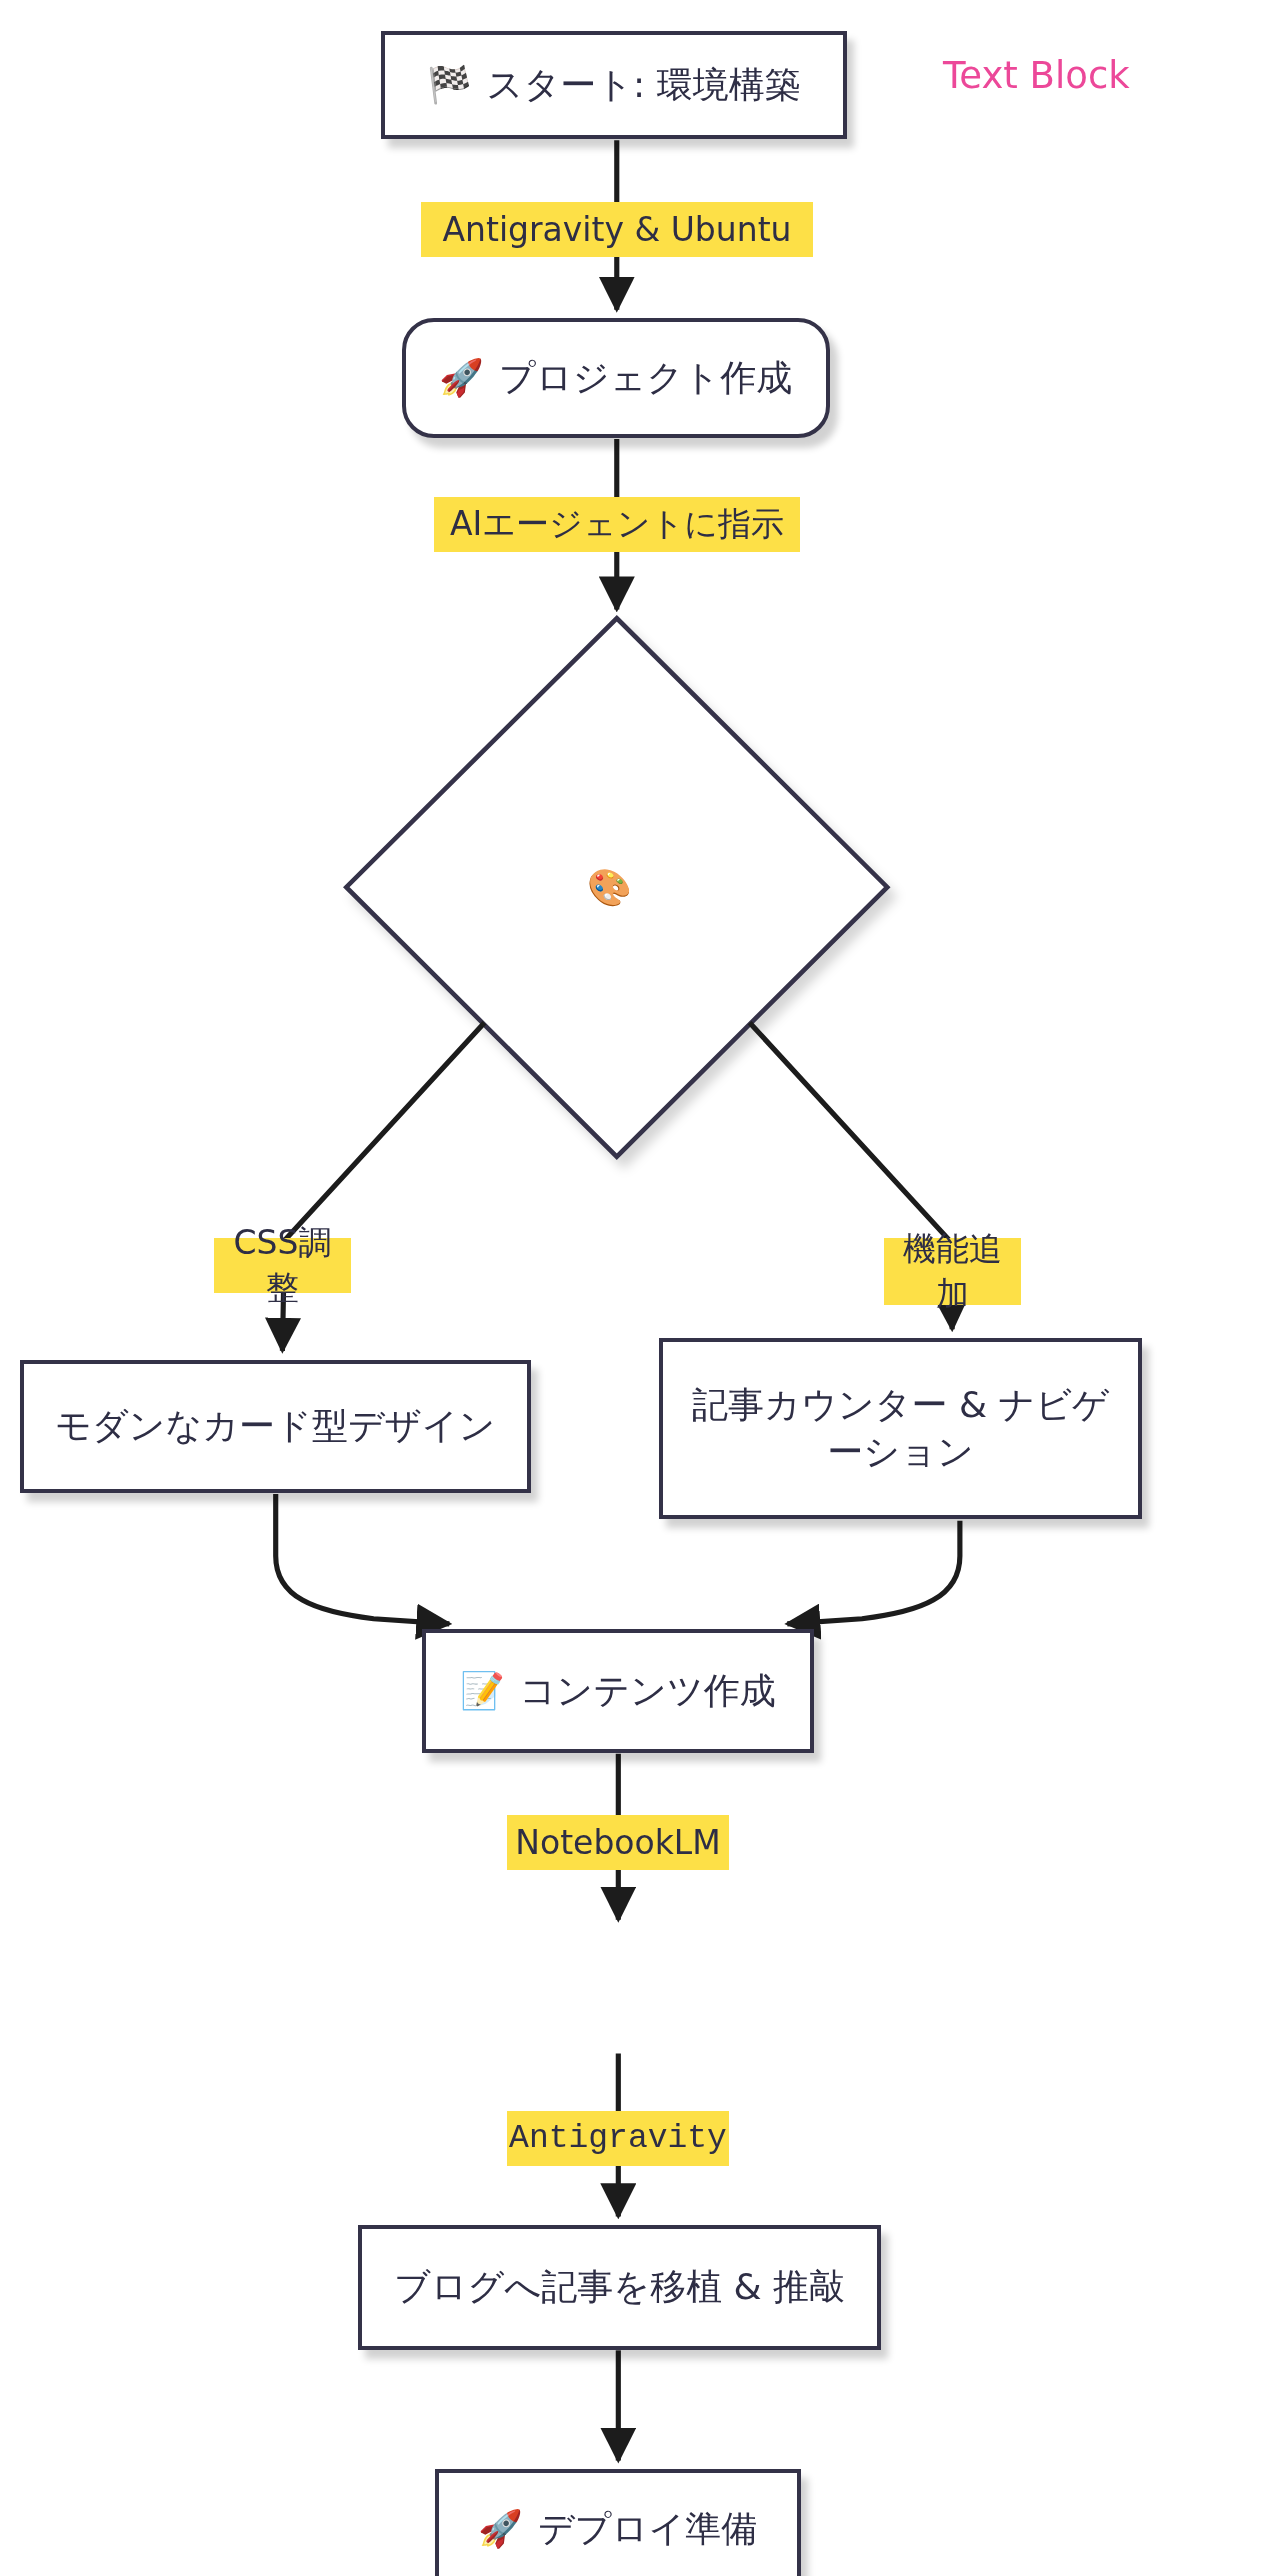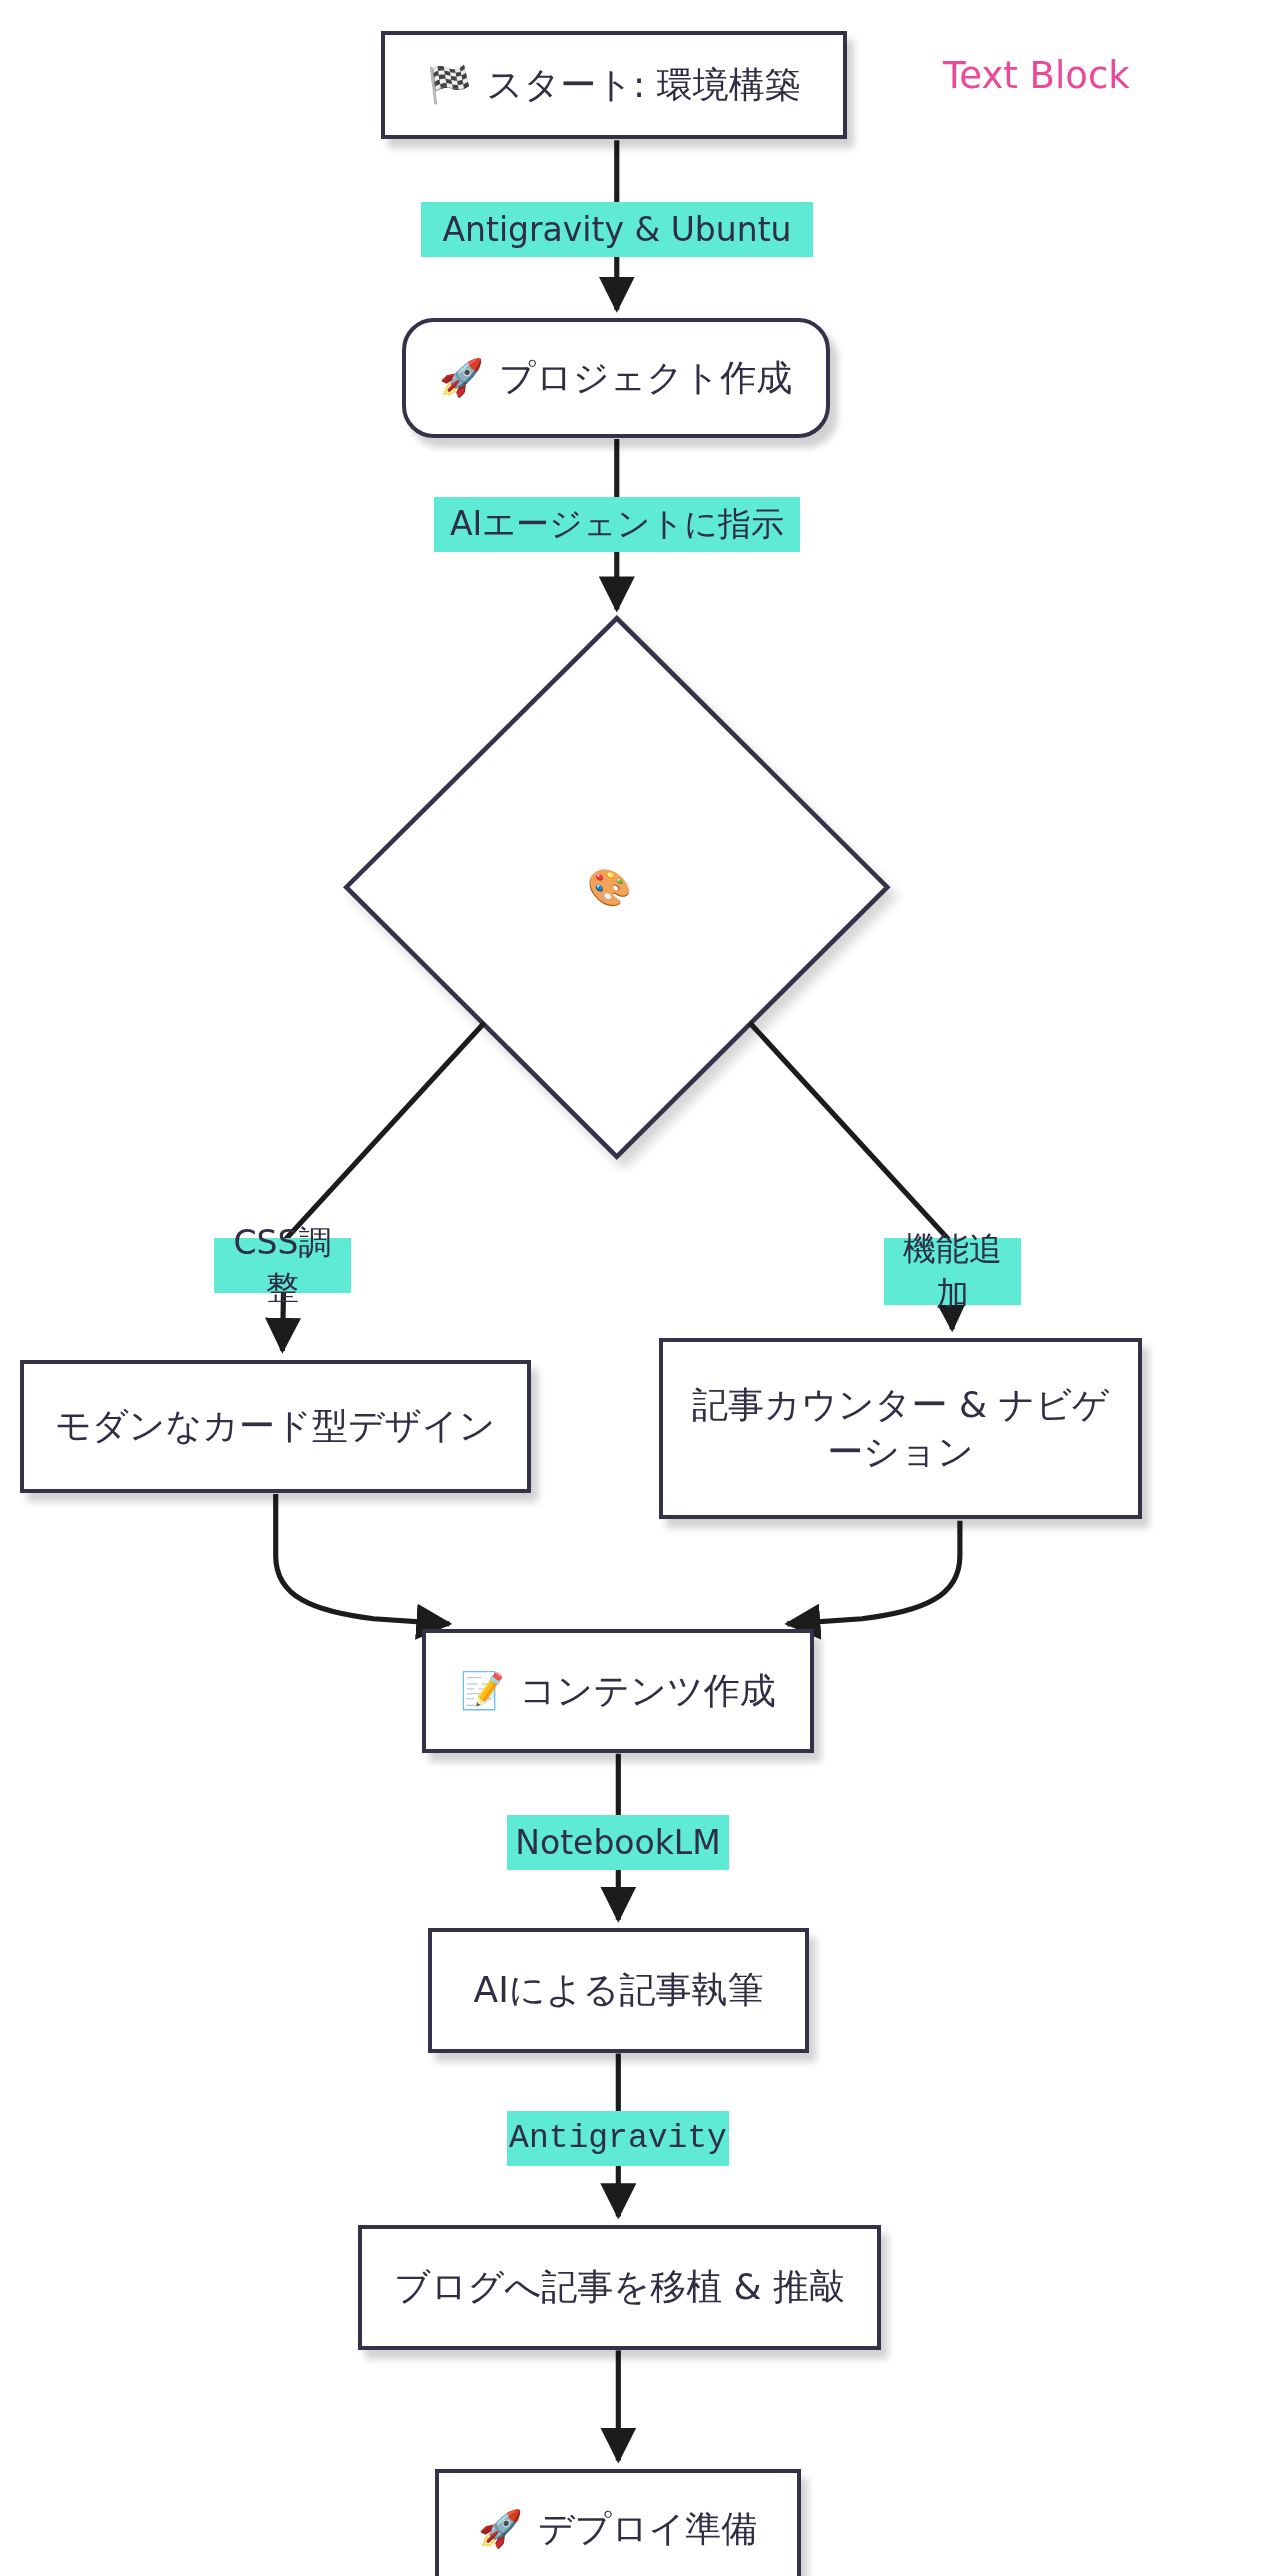--- a/index.html
+++ b/index.html
@@ -15,21 +15,21 @@
   }
   .node .ico{margin-right:14.4px;}
   .node.rounded{border-radius:32px;}
   .diamond-label{
     position:absolute;z-index:2;display:flex;align-items:center;justify-content:center;
     color:#2e2e45;font-size:36px;text-align:center;
   }
   .diamond-label .ico{margin-right:14.4px;}
   .edge-label{
     position:absolute;z-index:1;display:flex;align-items:center;justify-content:center;
-    background:#5eead4;color:#2e2e45;font-size:33px;text-align:center;
+    background:#fde047;color:#2e2e45;font-size:33px;text-align:center;
     box-sizing:border-box;padding:3.1px 9.3px;
   }
   .caption{
     position:absolute;z-index:2;color:#ec4899;font-size:37px;white-space:nowrap;
   }
 </style>
 </head>
 <body>
 
 <div id="stage">
@@ -85,23 +85,20 @@
 
   <div class="node" style="left:659px;top:1338px;width:483px;height:181px;padding:5.2px 20.6px;">
     <span>記事カウンター &amp; ナビゲーション</span>
   </div>
 
   <div class="node" style="left:422px;top:1629px;width:392px;height:124px;">
     <span class="ico">📝</span>
     <span>コンテンツ作成</span>
   </div>
 
-  <div class="node" style="left:428px;top:1928px;width:381px;height:125px;">
-    <span>AIによる記事執筆</span>
-  </div>
 
   <div class="node" style="left:358px;top:2225px;width:523px;height:125px;">
     <span>ブログへ記事を移植 &amp; 推敲</span>
   </div>
 
   <div class="node" style="left:435px;top:2469px;width:366px;height:121px;">
     <span class="ico">🚀</span>
     <span>デプロイ準備</span>
   </div>
 

